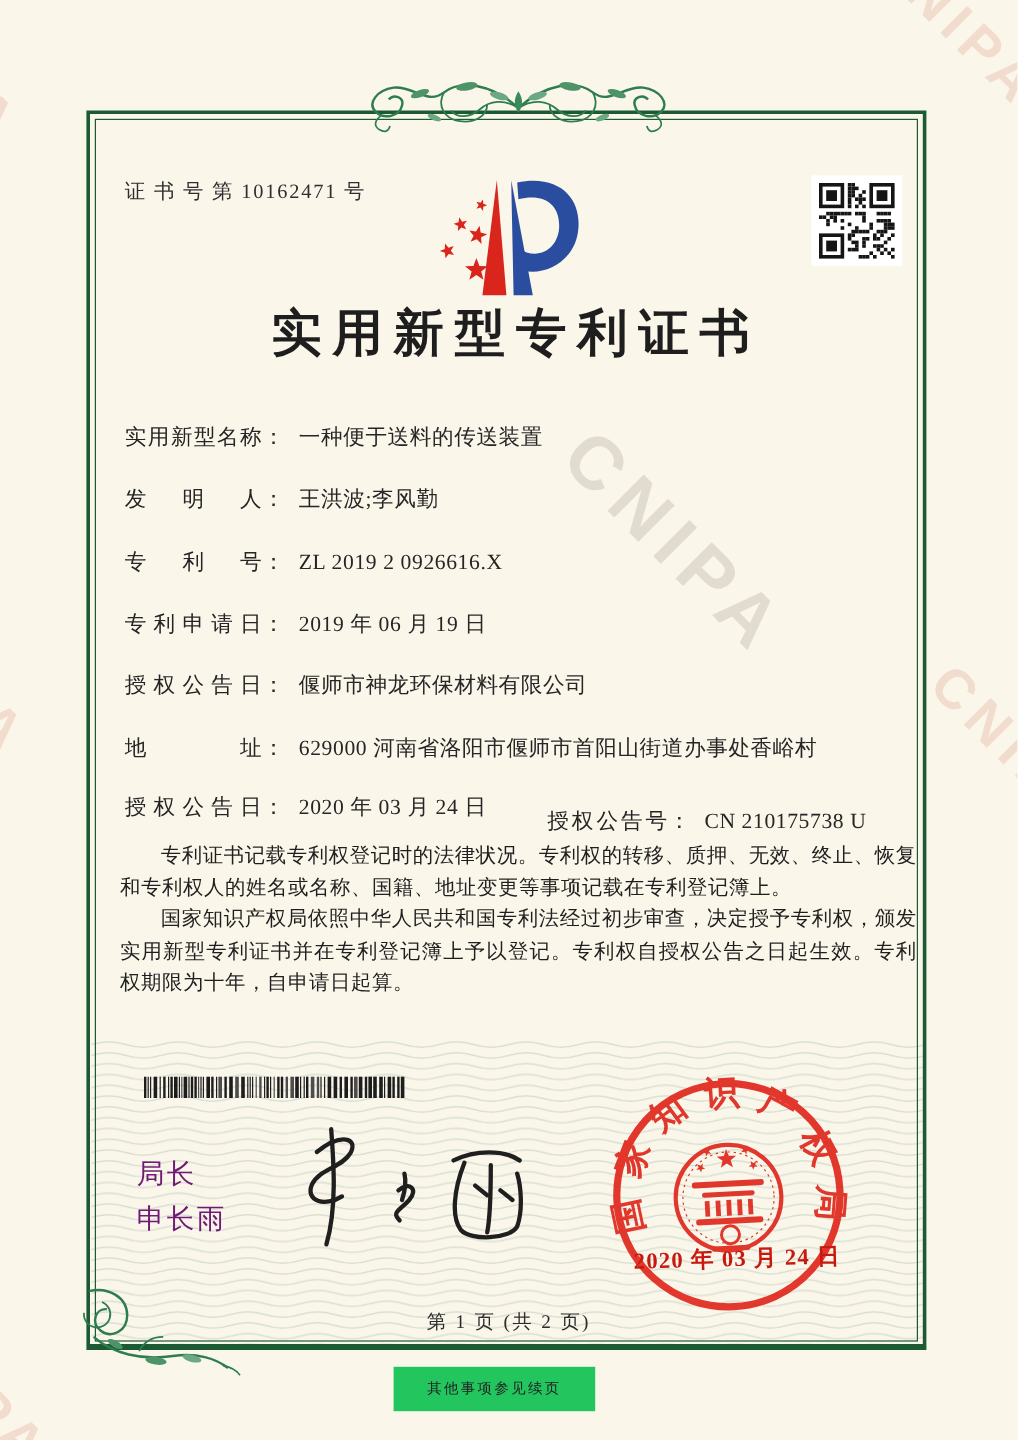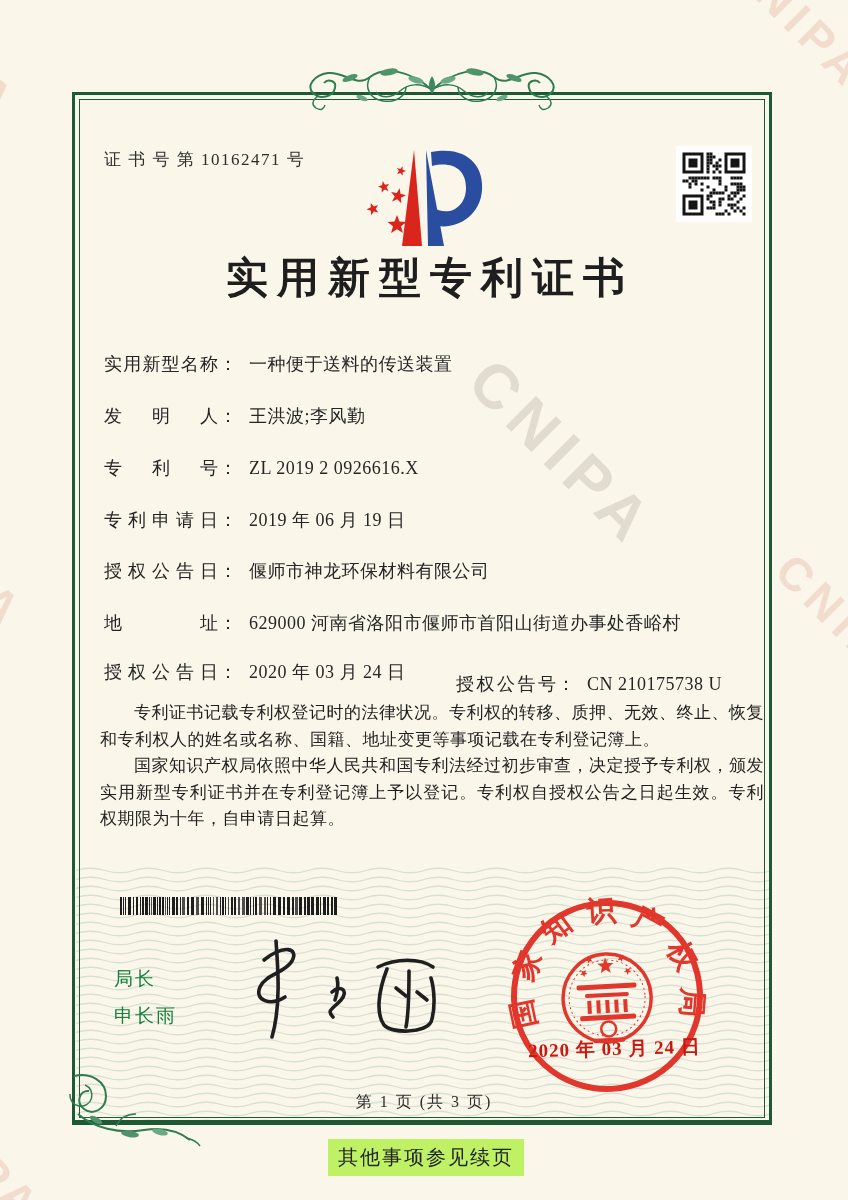--- a/index.html
+++ b/index.html
@@ -45,32 +45,32 @@
   .pair2{position:absolute; left:352px; top:12px; white-space:nowrap;}
   
   .body-text{
     position:absolute; left:100px; top:700px; width:664px;
     font-size:17px; line-height:26.5px; text-align:justify; color:#1f1f1f;
   }
   .body-text p{margin:0; text-indent:2em; letter-spacing:0.5px;}
   
   .waves{position:absolute; left:76px; top:866px; pointer-events:none;}
   .barcode{position:absolute; left:120px; top:897px;}
-  .signer{position:absolute; left:114px; top:960px; font-size:19px; line-height:37px; color:#15803d; letter-spacing:2px;}
+  .signer{position:absolute; left:114px; top:960px; font-size:23px; line-height:37px; color:#701a75; letter-spacing:2px;}
   .sig-hand{position:absolute; left:228px; top:936px;}
   .seal{position:absolute; left:507px; top:896px; transform:rotate(-3deg);}
   .seal-date{
     position:absolute; left:528px; top:1036px; font-size:19px; color:#c7190f;
     letter-spacing:1px; transform:rotate(-1.5deg); font-weight:600;
   }
   .page-num{position:absolute; left:0; right:0; top:1092px; text-align:center; font-size:16px; letter-spacing:2px; color:#2c2c2c;}
   .note{
-    position:absolute; left:328px; top:1139px; width:196px; height:37px;
-    background:#bef264; text-align:center; line-height:37px;
-    font-size:20px; letter-spacing:2px; color:#222;
+    position:absolute; left:328px; top:1139px; width:168px; height:37px;
+    background:#22c55e; text-align:center; line-height:37px;
+    font-size:12px; letter-spacing:2px; color:#222;
   }
 </style>
 </head>
 <body>
 
 <div class="page">
 
   <div class="wm wm-pink" style="left:-95px; top:-32px;">CNIPA</div>
   <div class="wm wm-pink" style="left:755px; top:-62px;">CNIPA</div>
   <div class="wm wm-gray" style="left:505px; top:345px;">CNIPA</div>
@@ -399,17 +399,17 @@
         </g>
         <rect x="72" y="119" width="56" height="5" rx="2" stroke="none"></rect>
         <circle cx="100" cy="133" r="7.5" fill="none" stroke-width="2.5"></circle>
         <rect x="84" y="142" width="32" height="4.5" rx="2" stroke="none"></rect>
       </g>
     </g>
   </svg>
 
   <div class="seal-date">2020 年 03 月 24 日</div>
 
-  <div class="page-num">第 1 页 (共 3 页)</div>
+  <div class="page-num">第 1 页 (共 2 页)</div>
 
   <div class="note">其他事项参见续页</div>
 
 </div>
 
 </body></html>

